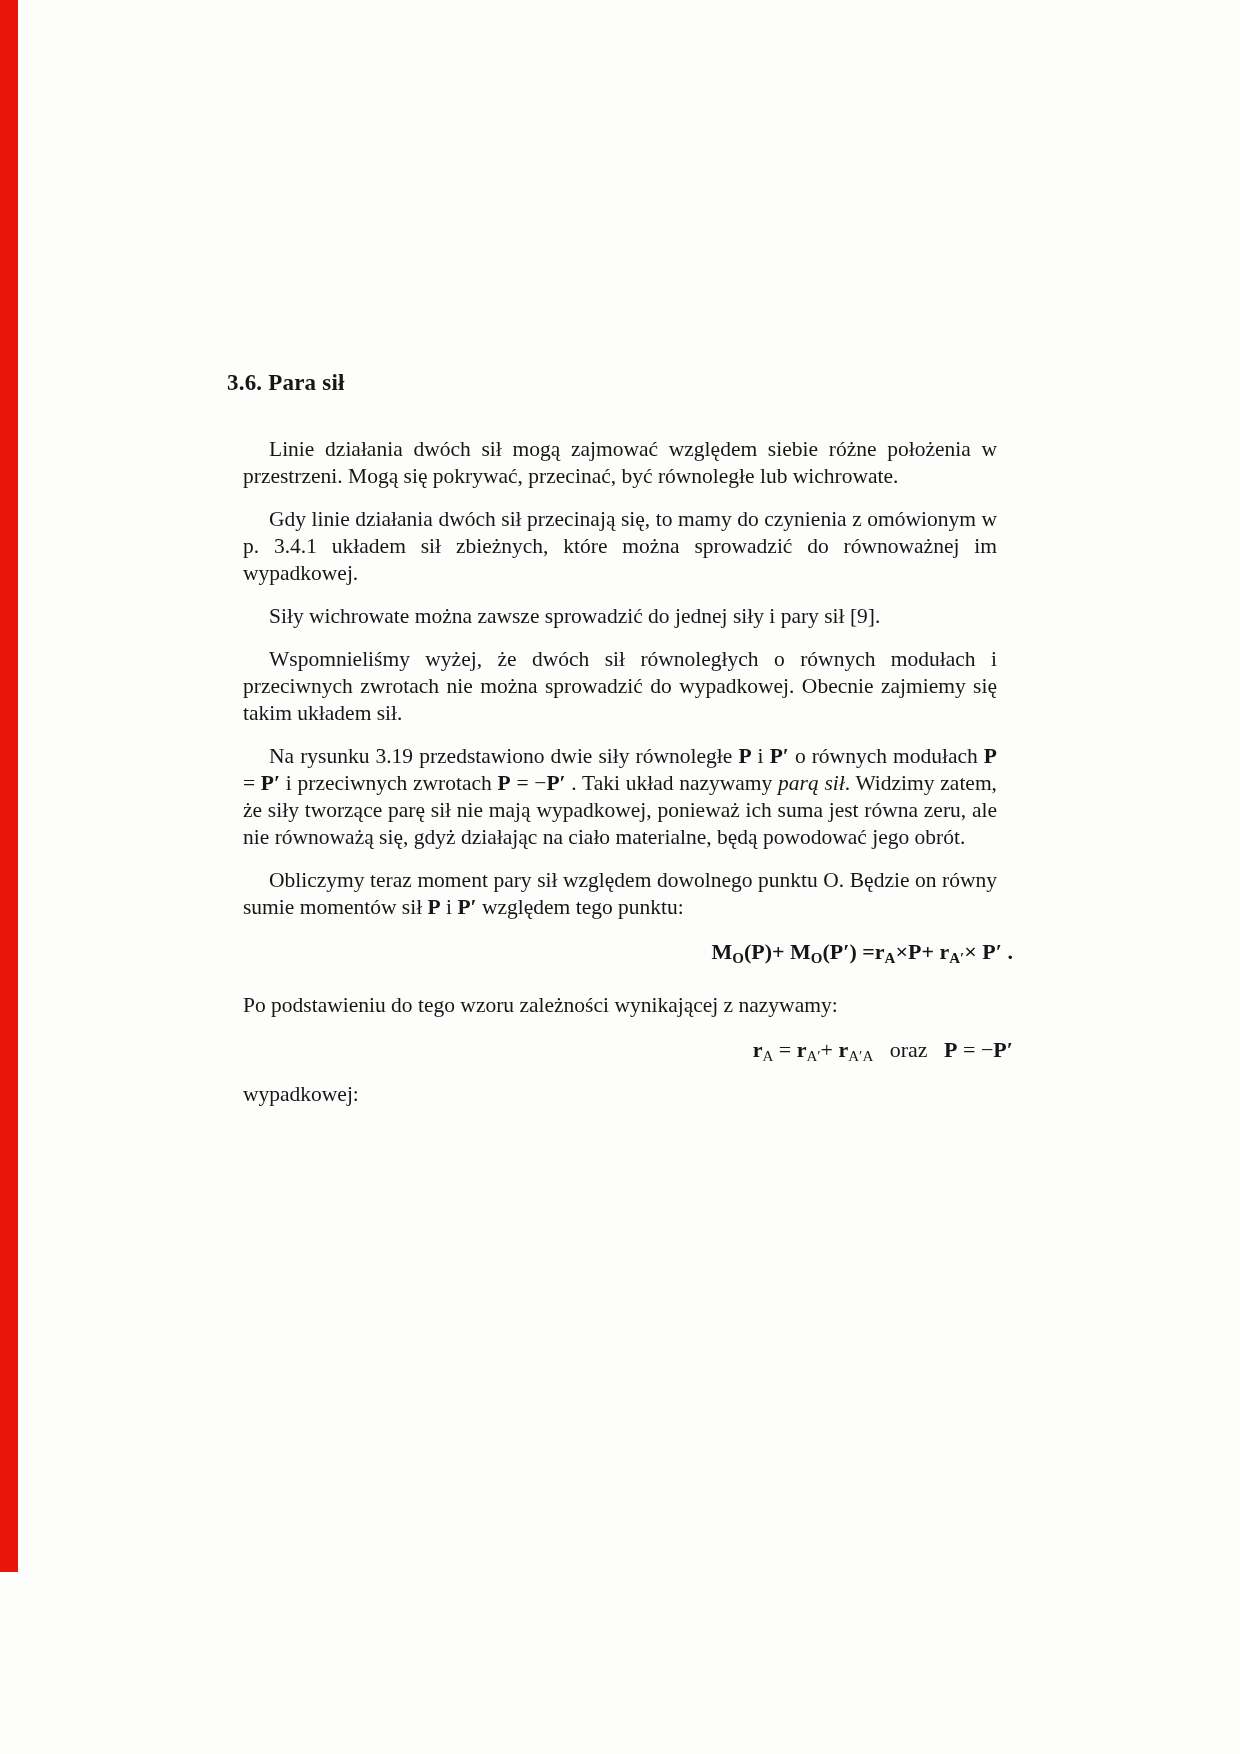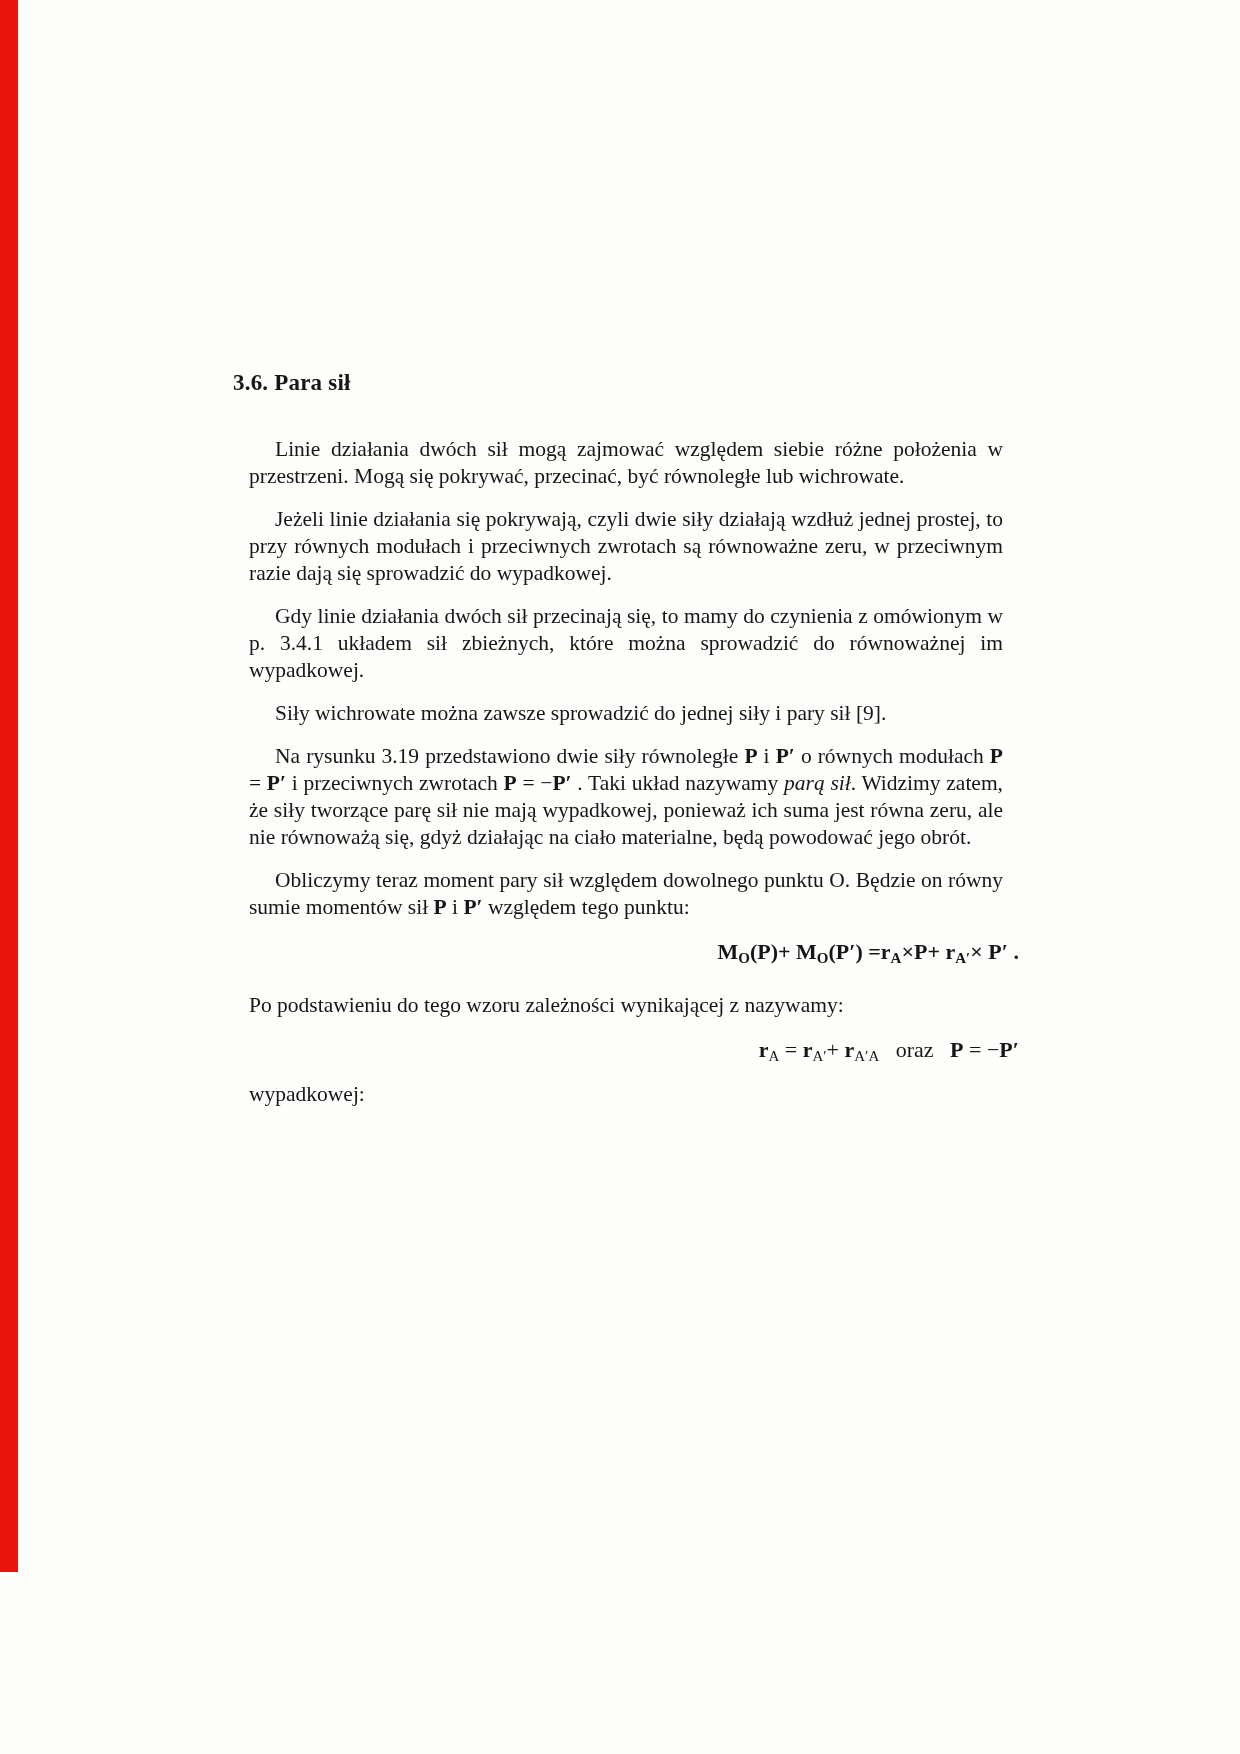--- a/index.html
+++ b/index.html
@@ -12,21 +12,21 @@
     font-family: "Liberation Serif", serif;
   }
   .stripe {
     position: absolute;
     left: 0; top: 0;
     width: 18px; height: 1572px;
     background: #e9140a; 
   }
   .content {
     position: absolute;
-    left: 233px; top: 370px;
+    left: 227px; top: 370px;
     width: 786px;
     color: #161616;
     font-size: 21.5px;
     line-height: 27px;
     text-align: justify;
   }
   h2.heading {
     font-size: 23px;
     line-height: 25px;
     font-weight: 700;
@@ -55,23 +55,23 @@
 </style>
 </head>
 <body>
 
 <div class="page" data-name="document-page" style="background: rgb(253, 253, 252); color: rgb(22, 22, 22);">
   <div class="stripe" data-name="red-edge-stripe" style="background: rgb(233, 20, 10);"></div>
   <div class="content" id="doc" data-name="document-content">
     <h2 class="heading" data-name="section-heading">3.6. Para sił</h2>
 
   <p data-name="paragraph" class="indent"><span class="n" data-name="text-segment">Linie działania dwóch sił mogą zajmować względem siebie różne położenia w przestrzeni. Mogą się pokrywać, przecinać, być równoległe lub wichrowate.</span></p>
-      <p data-name="paragraph" class="indent"><span class="n" data-name="text-segment">Jeżeli linie działania się pokrywają, czyli dwie siły działają wzdłuż jednej prostej, to przy równych modułach i przeciwnych zwrotach są równoważne zeru, w przeciwnym razie dają się sprowadzić do wypadkowej.</span></p>
       <p data-name="paragraph" class="indent"><span class="n" data-name="text-segment">Gdy linie działania dwóch sił przecinają się, to mamy do czynienia z&nbsp;omówionym w p. 3.4.1 układem sił zbieżnych, które można sprowadzić do równoważnej im wypadkowej.</span></p>
       <p data-name="paragraph" class="indent"><span class="n" data-name="text-segment">Siły wichrowate można zawsze sprowadzić do jednej siły i pary sił [9].</span></p>
+      <p data-name="paragraph" class="indent"><span class="n" data-name="text-segment">Wspomnieliśmy wyżej, że dwóch sił równoległych o równych modułach i przeciwnych zwrotach nie można sprowadzić do wypadkowej. Obecnie zajmiemy się takim układem sił.</span></p>
       <p data-name="paragraph" class="indent"><span class="n" data-name="text-segment">Na rysunku 3.19 przedstawiono dwie siły równoległe </span><span class="b" data-name="text-segment">P</span><span class="n" data-name="text-segment"> i </span><span class="b" data-name="text-segment">P′</span><span class="n" data-name="text-segment"> o równych modułach </span><span class="b" data-name="text-segment">P</span><span class="n" data-name="text-segment"> = </span><span class="b" data-name="text-segment">P′</span><span class="n" data-name="text-segment"> i przeciwnych zwrotach </span><span class="b" data-name="text-segment">P</span><span class="n" data-name="text-segment"> = −</span><span class="b" data-name="text-segment">P′</span><span class="n" data-name="text-segment"> . Taki układ nazywamy </span><span class="i" data-name="text-segment">parą sił</span><span class="n" data-name="text-segment">. Widzimy zatem, że siły tworzące parę sił nie mają wypadkowej, ponieważ ich suma jest równa zeru, ale nie równoważą się, gdyż działając na ciało materialne, będą powodować jego obrót.</span></p>
       <p data-name="paragraph" class="indent"><span class="n" data-name="text-segment">Obliczymy teraz moment pary sił względem dowolnego punktu O. Będzie on równy sumie momentów sił </span><span class="b" data-name="text-segment">P</span><span class="n" data-name="text-segment"> i </span><span class="b" data-name="text-segment">P′</span><span class="n" data-name="text-segment"> względem tego punktu:</span></p>
       <div class="formula" data-name="moment-formula"><span class="b" data-name="formula-token">M</span><sub class="b" data-name="formula-subscript">O</sub><span class="b" data-name="formula-token">(</span><span class="b" data-name="formula-token">P</span><span class="b" data-name="formula-token">)</span><span class="b" data-name="formula-token">+ </span><span class="b" data-name="formula-token">M</span><sub class="b" data-name="formula-subscript">O</sub><span class="b" data-name="formula-token">(</span><span class="b" data-name="formula-token">P′</span><span class="b" data-name="formula-token">)</span><span class="b" data-name="formula-token"> =</span><span class="b" data-name="formula-token">r</span><sub class="b" data-name="formula-subscript">A</sub><span class="b" data-name="formula-token">×</span><span class="b" data-name="formula-token">P</span><span class="b" data-name="formula-token">+ </span><span class="b" data-name="formula-token">r</span><sub class="b" data-name="formula-subscript">A′</sub><span class="b" data-name="formula-token">× </span><span class="b" data-name="formula-token">P′</span><span class="b" data-name="formula-token"> .</span></div>
       <p data-name="paragraph"><span class="n" data-name="text-segment">Po podstawieniu do tego wzoru zależności wynikającej z nazywamy:</span></p>
       <div class="formula" data-name="substitution-formula"><span class="b" data-name="formula-token">r</span><sub data-name="formula-subscript">A</sub><span data-name="formula-token"> = </span><span class="b" data-name="formula-token">r</span><sub data-name="formula-subscript">A′</sub><span data-name="formula-token">+ </span><span class="b" data-name="formula-token">r</span><sub data-name="formula-subscript">A′A</sub><span data-name="formula-token">&nbsp;&nbsp; oraz &nbsp;&nbsp;</span><span class="b" data-name="formula-token">P</span><span data-name="formula-token"> = −</span><span class="b" data-name="formula-token">P′</span></div>
       <p data-name="paragraph"><span class="n" data-name="text-segment">wypadkowej:</span></p>
     </div>
 </div>
 
 </body></html>

